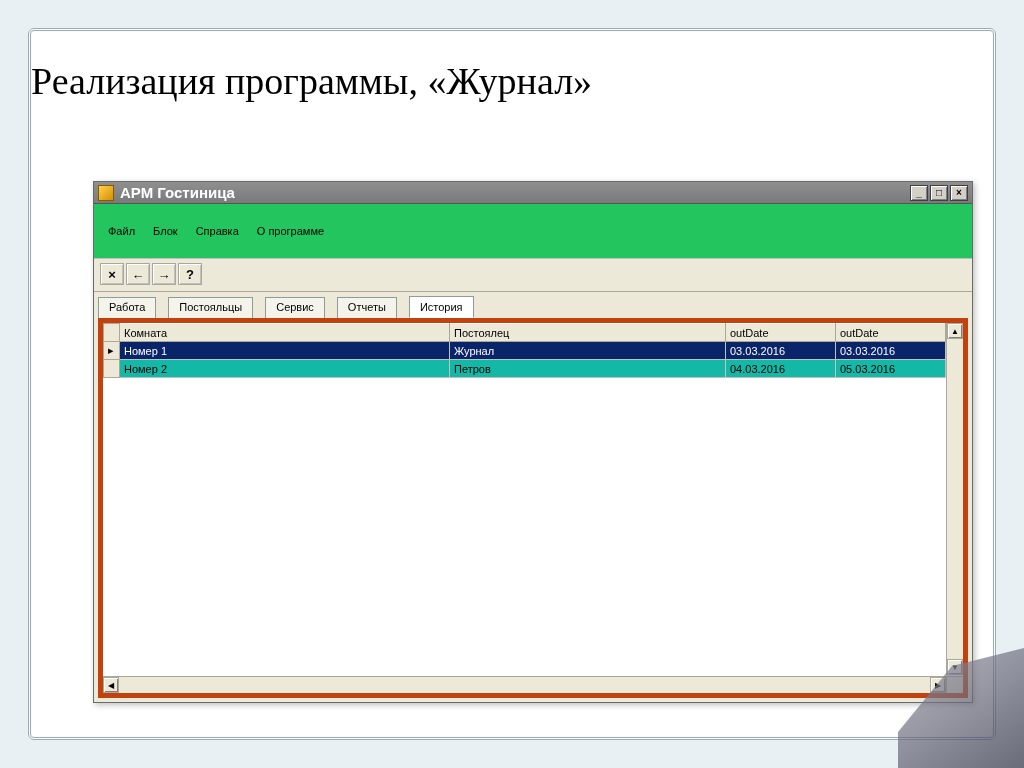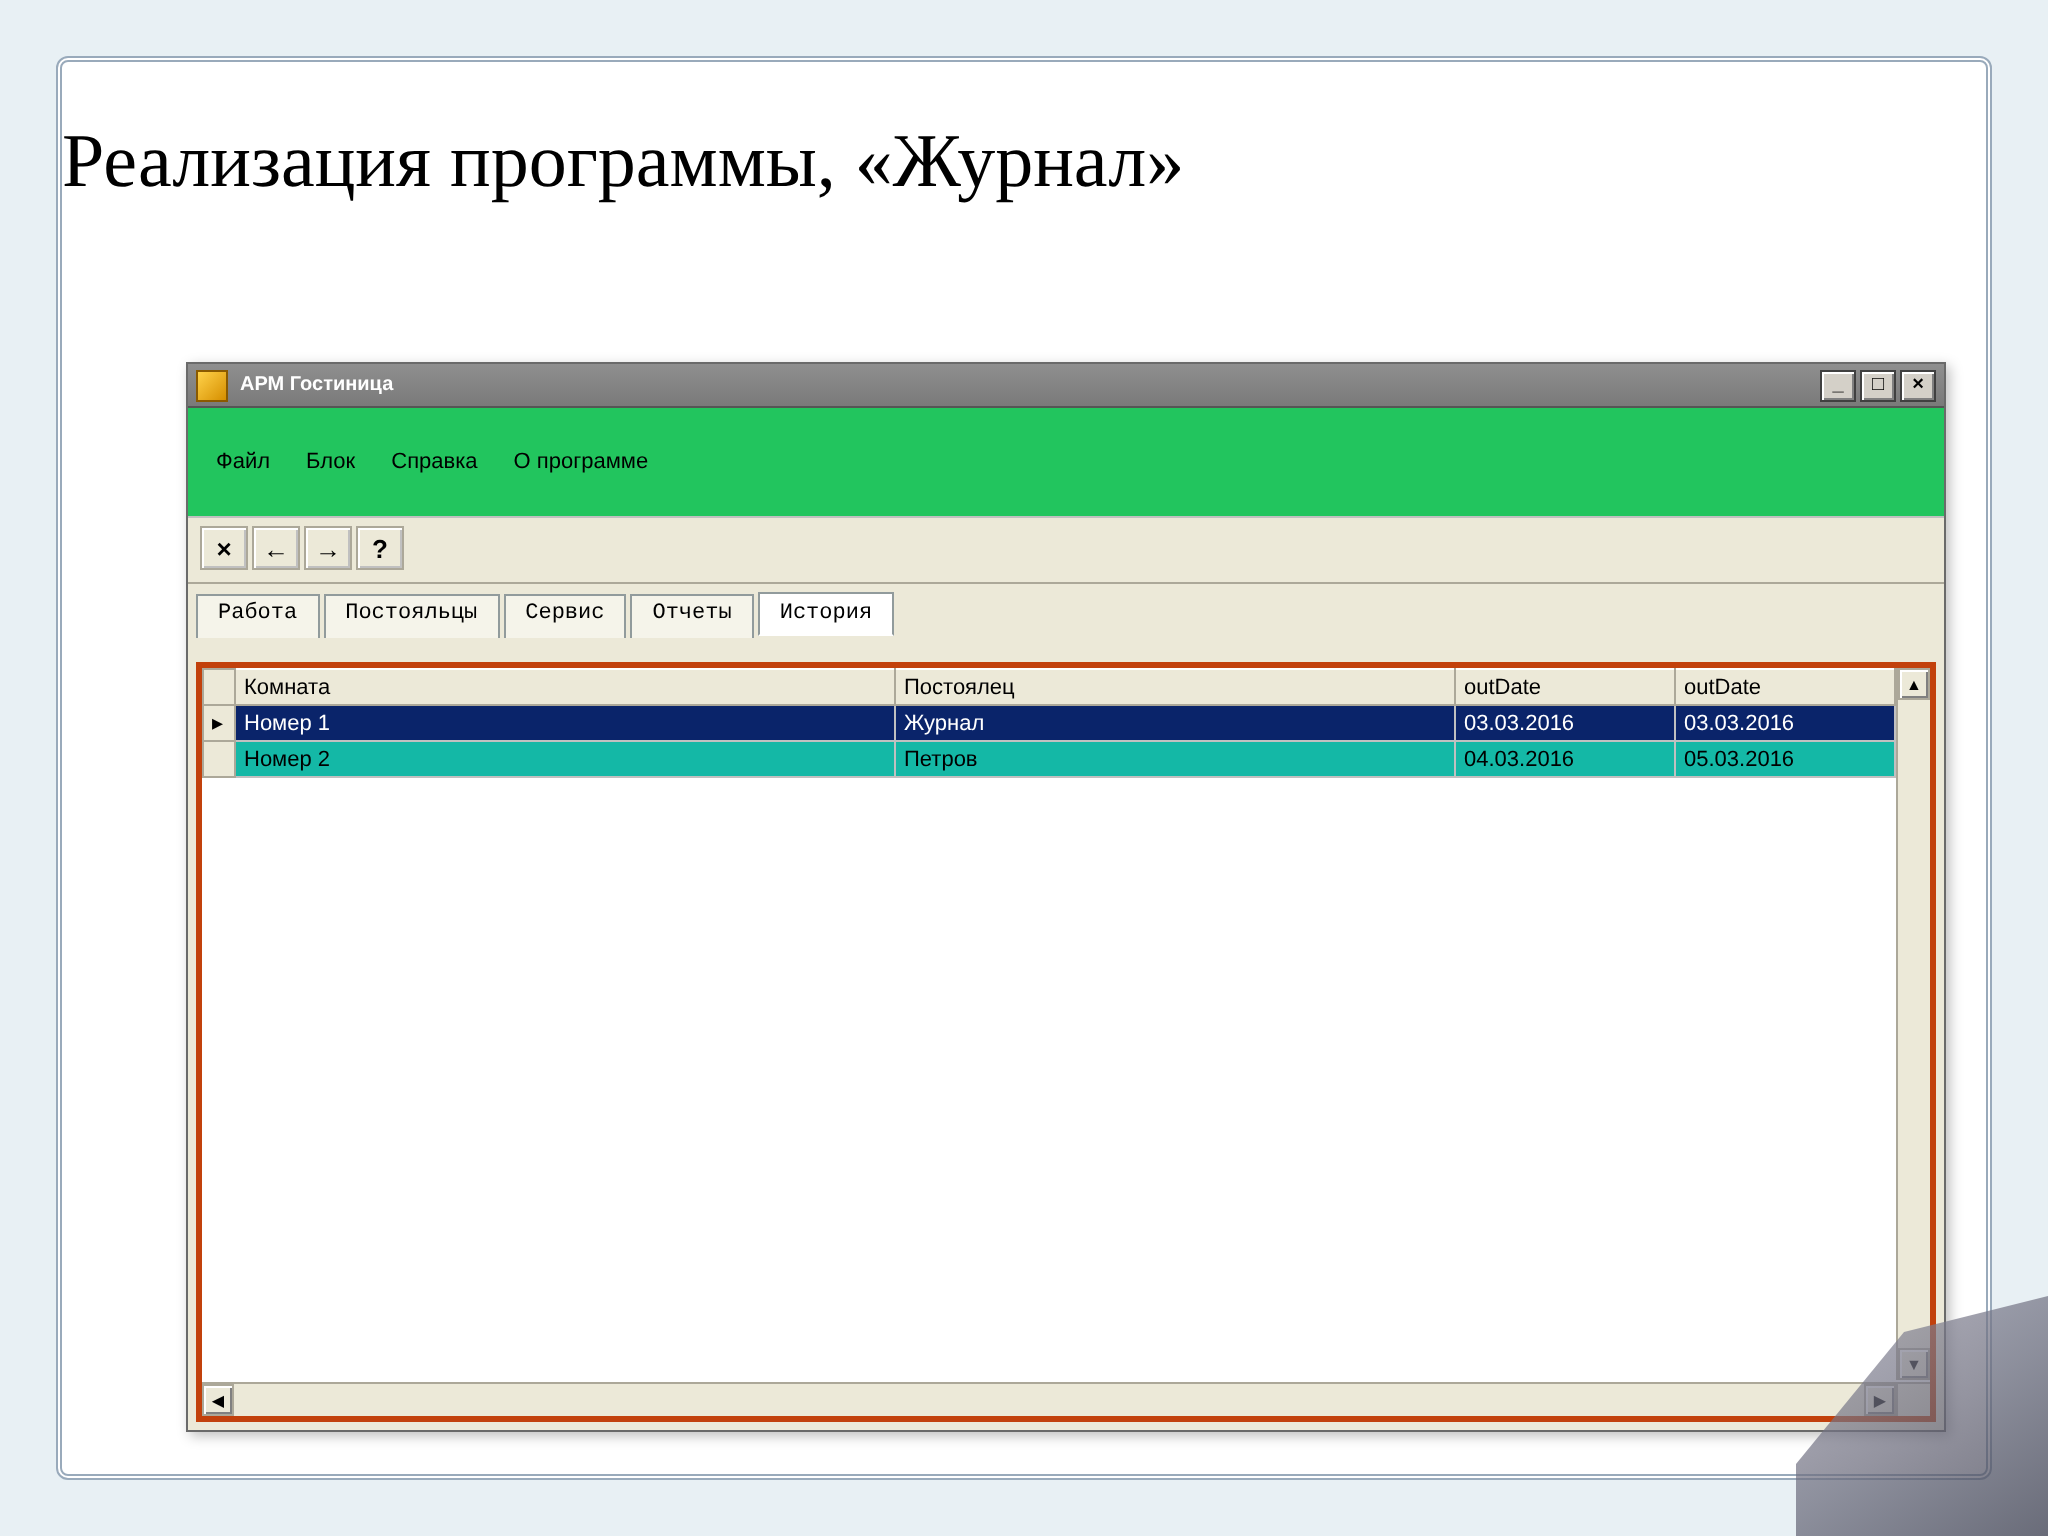--- a/index.html
+++ b/index.html
@@ -45,21 +45,21 @@
     align-items: center;
     padding: 0 4px;
     border-bottom: 1px solid #555;
   }
   .titlebar .app-icon {
     width: 16px; height: 16px;
     background: linear-gradient(135deg,#ffd24a,#d68f00);
     border: 1px solid #8a5a00;
     margin-right: 6px;
   }
-  .titlebar .title-text { font-weight: bold; font-size: 10px; flex: 1; }
+  .titlebar .title-text { font-weight: bold; font-size: 15px; flex: 1; }
   .win-controls { display: flex; gap: 0; }
   .win-btn {
     width: 18px; height: 16px;
     background: #d4d0c8;
     border: 1px solid #404040;
     box-shadow: inset 1px 1px #fff, inset -1px -1px #808080;
     display:flex; align-items:center; justify-content:center;
     font-size: 10px; font-weight:bold; color:#000;
     margin-left: 2px;
     cursor: default;
@@ -94,36 +94,35 @@
   .tabs-row {
     display:flex;
     padding: 4px 4px 0 4px;
     gap: 0;
   }
   .tab {
     padding: 3px 10px 3px 10px;
     border: 1px solid #919b9c;
     border-bottom: none;
     background: #f5f4ea;
-    margin-right: 2px;
+    margin-right: 12px;
     position: relative;
     top: 1px;
-    font-family: Liberation Mono, monospace;
   }
   .tab.active {
     background: #fff;
     border-bottom: 1px solid #fff;
     top: 0;
     padding-top: 4px;
     padding-bottom: 4px;
     z-index: 2;
   }
   .grid-wrap {
-    border: 3px solid #c2410c;
-    margin: 13px 4px 4px 4px;
+    border: 5px solid #c2410c;
+    margin: 0 4px 4px 4px;
     background: #fff;
     position: relative;
     height: 380px;
     overflow: hidden;
     padding-left: 17px;
   }
   
   table.grid {
     width: 100%;
     border-collapse: collapse;

